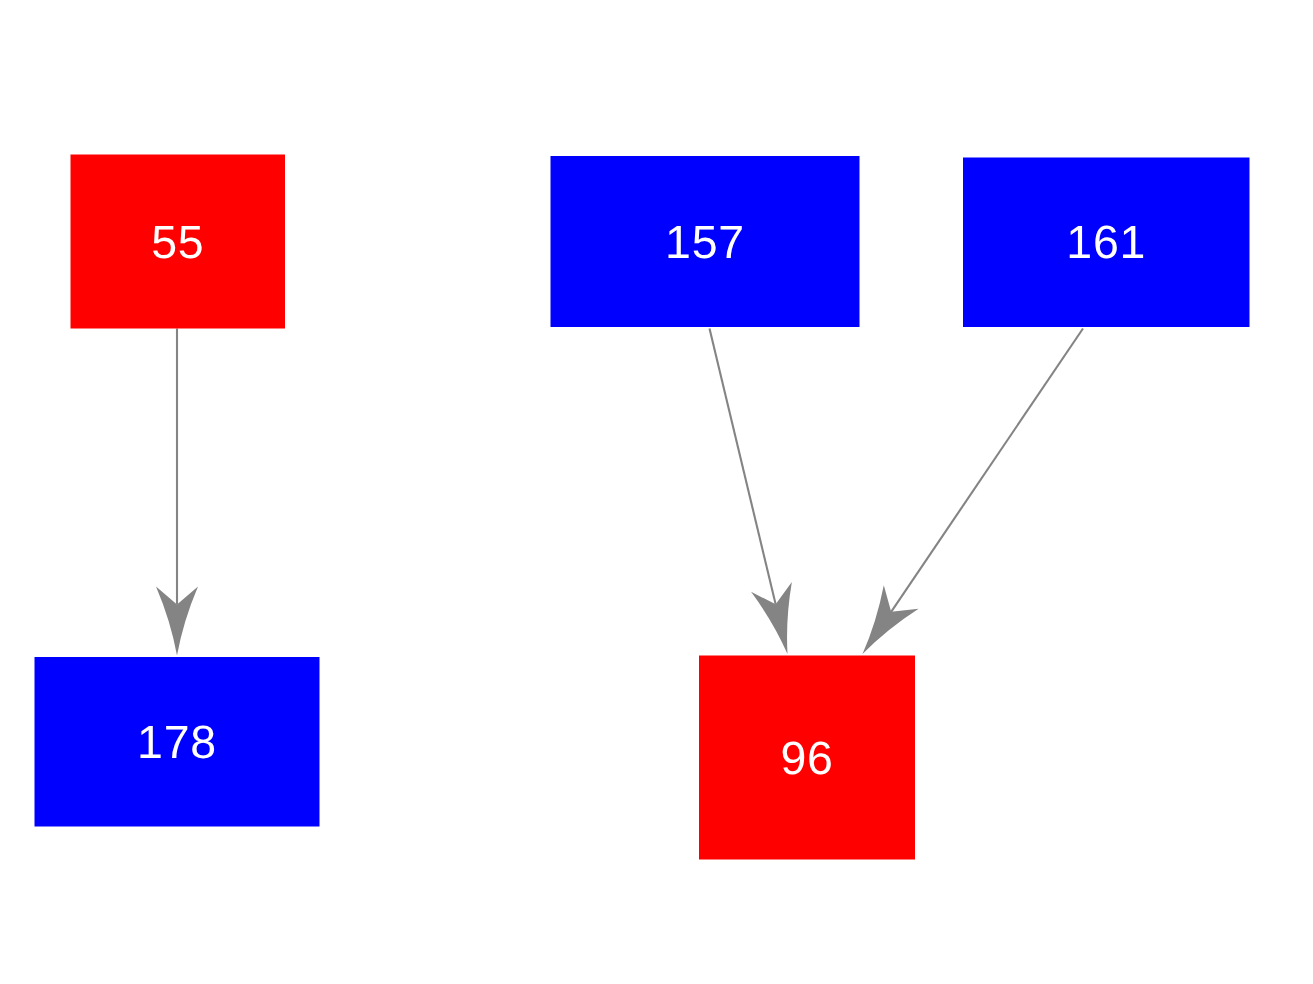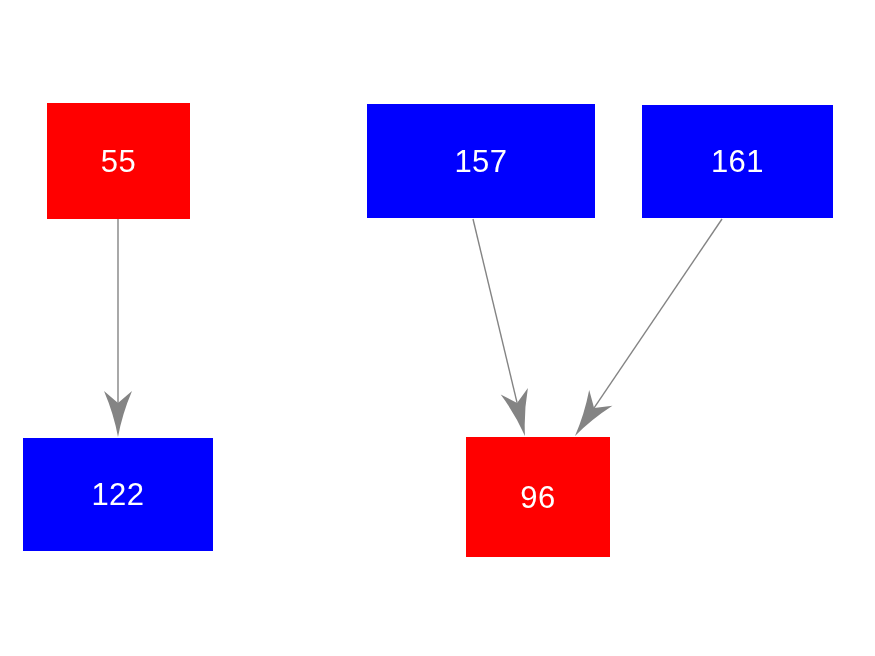--- a/index.html
+++ b/index.html
@@ -47,26 +47,26 @@
       <path d="M 118.0 437.0 Q 113.8 414.0 104.0 391.0 L 118.0 403.0 L 132.0 391.0 Q 122.2 414.0 118.0 437.0 Z" fill="#848484"></path>
       <line x1="473" y1="219" x2="517.1" y2="402.9" stroke="#848484" stroke-width="1.4"></line>
       <path d="M 525.0 436.0 Q 515.6 414.6 500.7 394.5 L 517.1 402.9 L 527.9 388.0 Q 523.7 412.7 525.0 436.0 Z" fill="#848484"></path>
       <line x1="722" y1="219" x2="594.1" y2="407.9" stroke="#848484" stroke-width="1.4"></line>
       <path d="M 575.0 436.0 Q 584.4 414.6 589.2 390.1 L 594.1 407.9 L 612.4 405.8 Q 591.4 419.3 575.0 436.0 Z" fill="#848484"></path>
     </svg>
   <div id="nodes-layer">
       <div class="graph-node" style="left: 47px; top: 103px; width: 143px; height: 116px; background: rgb(255, 0, 0);">
         <span class="node-label" style="color: rgb(255, 255, 255);">55</span>
       </div>
-      <div class="graph-node" style="left: 367px; top: 104px; width: 228px; height: 114px; background: rgb(0, 0, 255);">
+      <div class="graph-node" style="left: 367px; top: 104px; width: 206px; height: 114px; background: rgb(0, 0, 255);">
         <span class="node-label" style="color: rgb(255, 255, 255);">157</span>
       </div>
       <div class="graph-node" style="left: 642px; top: 105px; width: 191px; height: 113px; background: rgb(0, 0, 255);">
         <span class="node-label" style="color: rgb(255, 255, 255);">161</span>
       </div>
       <div class="graph-node" style="left: 23px; top: 438px; width: 190px; height: 113px; background: rgb(0, 0, 255);">
-        <span class="node-label" style="color: rgb(255, 255, 255);">122</span>
+        <span class="node-label" style="color: rgb(255, 255, 255);">178</span>
       </div>
-      <div class="graph-node" style="left: 466px; top: 437px; width: 144px; height: 120px; background: rgb(255, 0, 0);">
+      <div class="graph-node" style="left: 466px; top: 437px; width: 144px; height: 136px; background: rgb(255, 0, 0);">
         <span class="node-label" style="color: rgb(255, 255, 255);">96</span>
       </div>
     </div>
 </div>
 
 </body></html>

